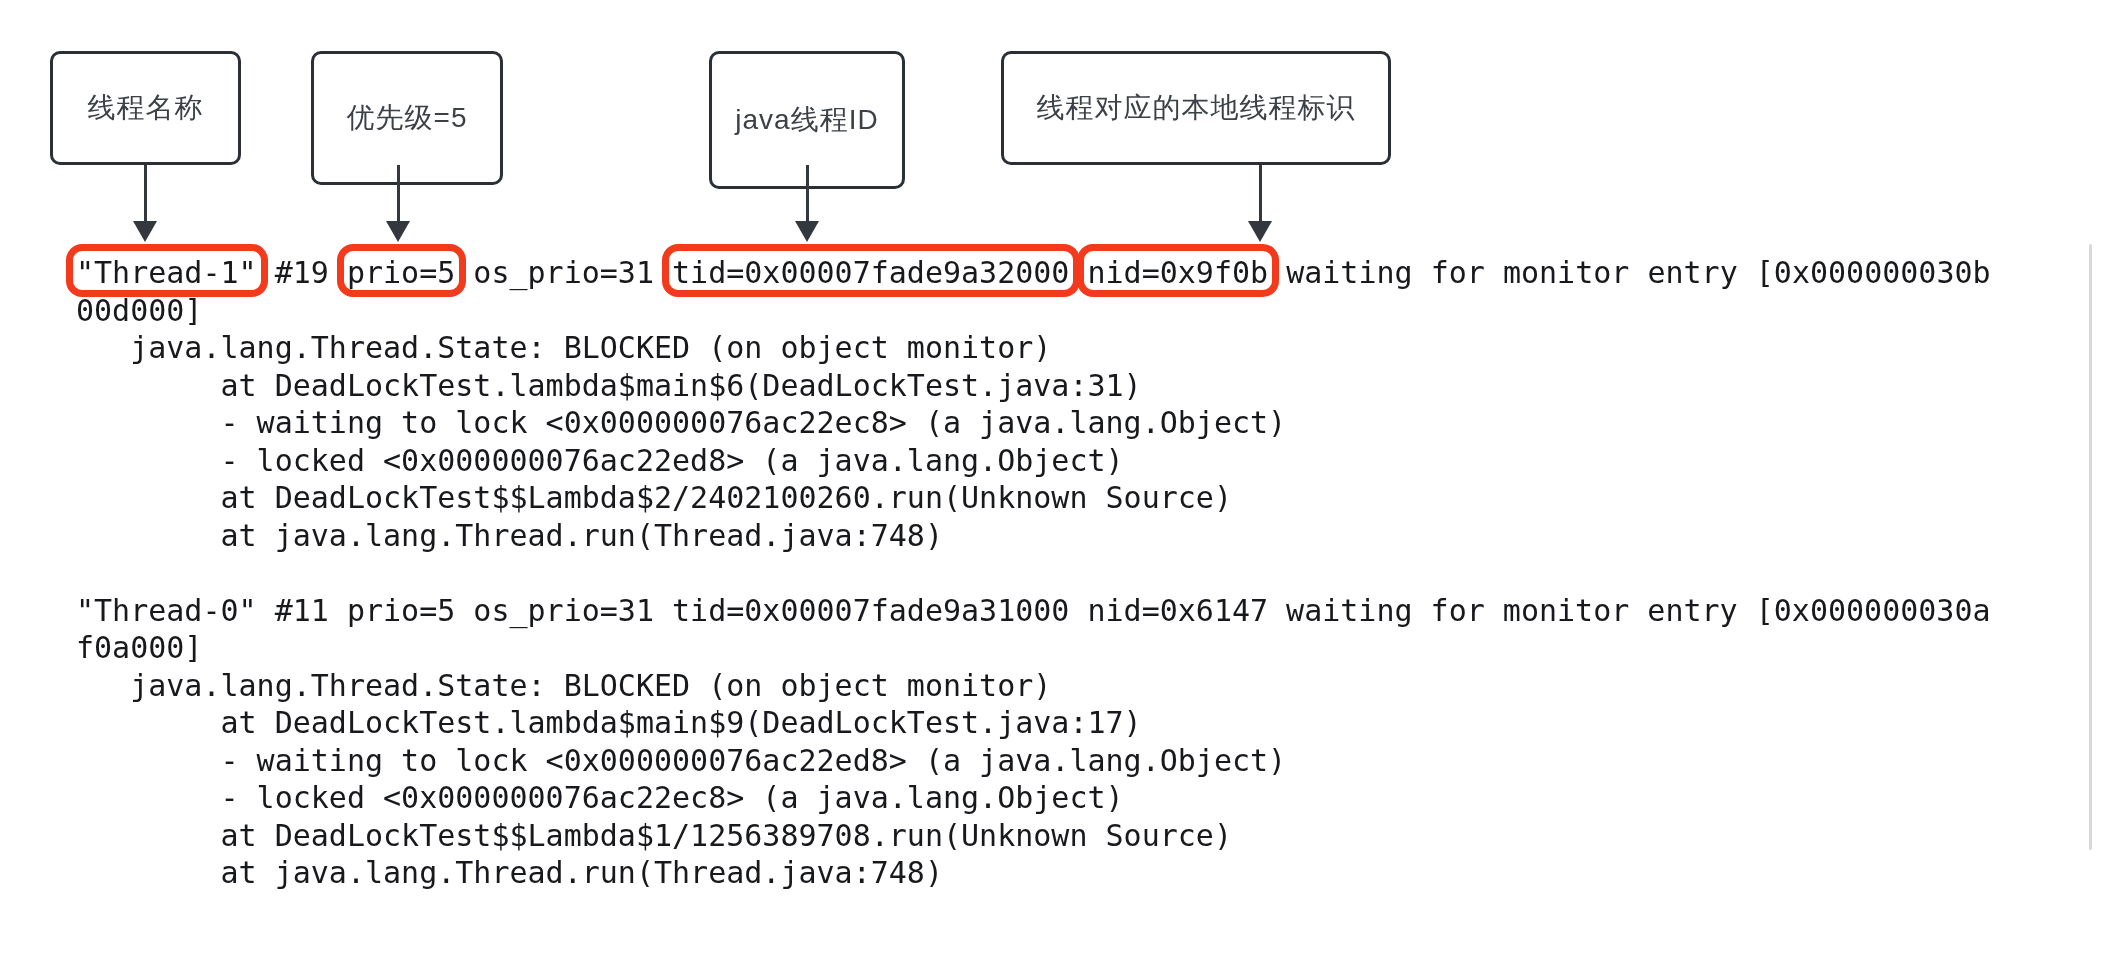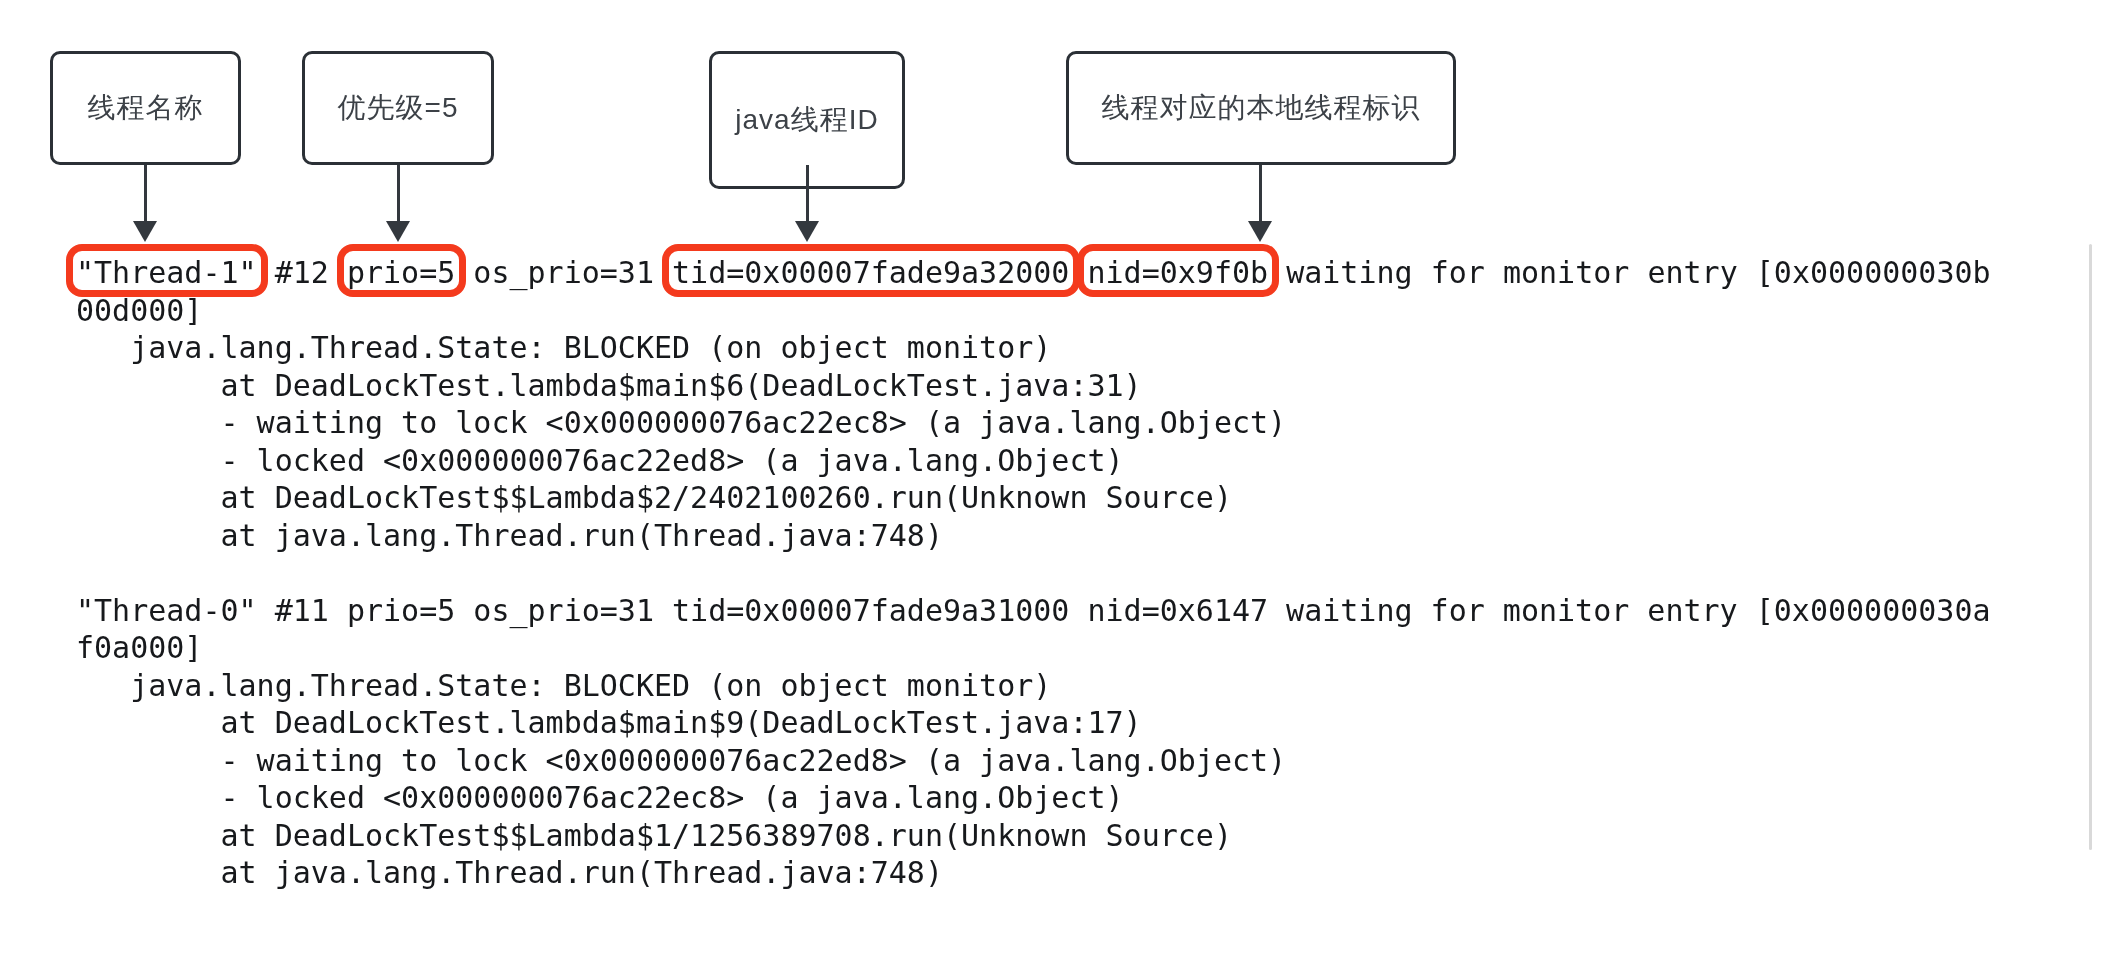--- a/index.html
+++ b/index.html
@@ -65,37 +65,37 @@
 </head>
 <body>
 
 <div class="canvas">
   <div id="annotation-layer">
       <div class="ann-box" style="left: 50px; top: 51px; width: 191px; height: 114px; align-items: center;">
         <span>线程名称</span>
       </div>
       <div class="arrow-line" style="left: 143.5px; top: 165px; height: 57px;"></div>
       <div class="arrow-head" style="left: 133px; top: 221px;"></div>
-      <div class="ann-box" style="left: 302px; top: 51px; width: 192px; height: 114px;">
+      <div class="ann-box" style="left: 311px; top: 51px; width: 192px; height: 134px;">
         <span>优先级=5</span>
       </div>
       <div class="arrow-line" style="left: 396.5px; top: 165px; height: 57px;"></div>
       <div class="arrow-head" style="left: 386px; top: 221px;"></div>
       <div class="ann-box" style="left: 709px; top: 51px; width: 196px; height: 138px;">
         <span>java线程ID</span>
       </div>
       <div class="arrow-line" style="left: 805.5px; top: 165px; height: 57px;"></div>
       <div class="arrow-head" style="left: 795px; top: 221px;"></div>
-      <div class="ann-box" style="left: 1066px; top: 51px; width: 390px; height: 114px;">
+      <div class="ann-box" style="left: 1001px; top: 51px; width: 390px; height: 114px;">
         <span>线程对应的本地线程标识</span>
       </div>
       <div class="arrow-line" style="left: 1258.5px; top: 165px; height: 57px;"></div>
       <div class="arrow-head" style="left: 1248px; top: 221px;"></div>
     </div>
-  <pre id="dump"><span class="hl">"Thread-1"</span><span> #12 </span><span class="hl">prio=5</span><span> os_prio=31 </span><span class="hl">tid=0x00007fade9a32000</span><span> </span><span class="hl">nid=0x9f0b</span><span> waiting for monitor entry [0x000000030b00d000]</span>
+  <pre id="dump"><span class="hl">"Thread-1"</span><span> #19 </span><span class="hl">prio=5</span><span> os_prio=31 </span><span class="hl">tid=0x00007fade9a32000</span><span> </span><span class="hl">nid=0x9f0b</span><span> waiting for monitor entry [0x000000030b00d000]</span>
 <span>   java.lang.Thread.State: BLOCKED (on object monitor)</span>
 <span>        at DeadLockTest.lambda$main$6(DeadLockTest.java:31)</span>
 <span>        - waiting to lock &lt;0x000000076ac22ec8&gt; (a java.lang.Object)</span>
 <span>        - locked &lt;0x000000076ac22ed8&gt; (a java.lang.Object)</span>
 <span>        at DeadLockTest$$Lambda$2/2402100260.run(Unknown Source)</span>
 <span>        at java.lang.Thread.run(Thread.java:748)</span>
 
 <span>"Thread-0" #11 prio=5 os_prio=31 tid=0x00007fade9a31000 nid=0x6147 waiting for monitor entry [0x000000030af0a000]</span>
 <span>   java.lang.Thread.State: BLOCKED (on object monitor)</span>
 <span>        at DeadLockTest.lambda$main$9(DeadLockTest.java:17)</span>

